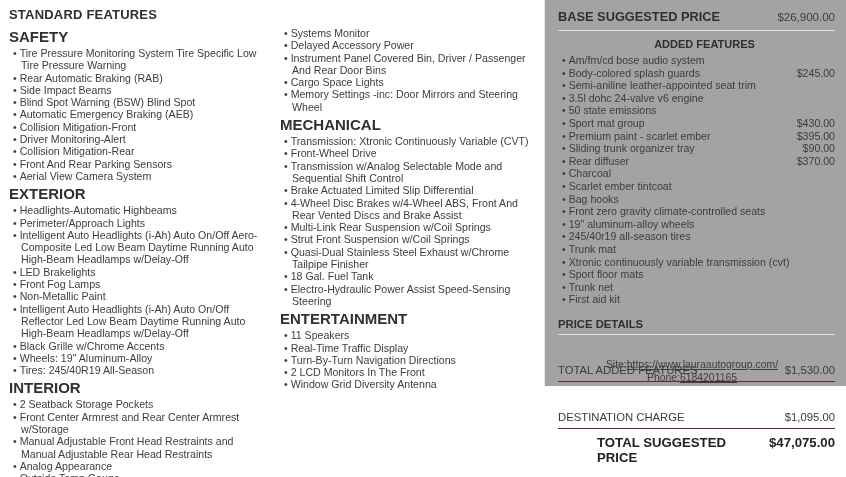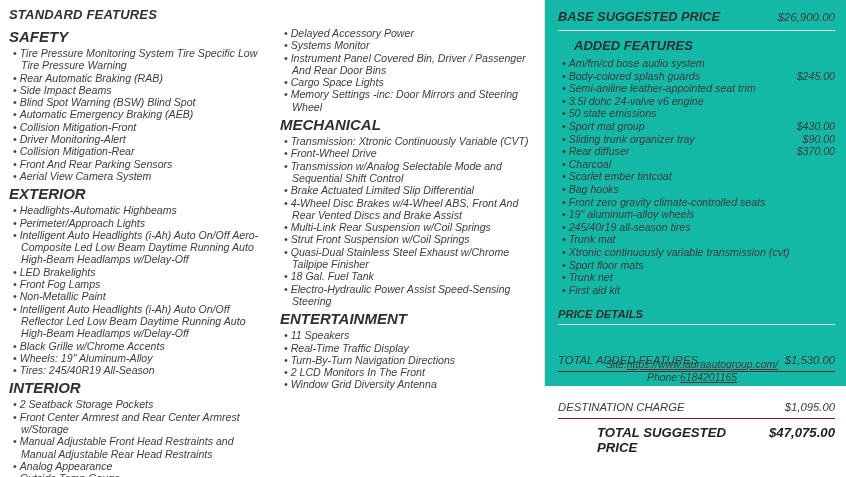--- a/index.html
+++ b/index.html
@@ -1,45 +1,45 @@
 <!DOCTYPE html>
 <html><head>
 <meta charset="utf-8">
 <style>
   * { margin:0; padding:0; box-sizing:border-box; }
   html,body { width:846px; height:477px; background:#ffffff; overflow:hidden; }
   body { font-family:"Liberation Sans", sans-serif; color:#3c3c3c; }
-  .page { display:flex; width:846px; height:386px;font-style:italic; }
+  .page { display:flex; width:846px; height:386px; }
 
   
   .col-left  { width:268px; padding:7px 2px 0 9px; }
   .col-mid   { width:276px; padding:27px 2px 0 12px; }
 
   .doc-title { font-size:13px; font-weight:bold; color:#303030; letter-spacing:0.2px; margin-bottom:6px; }
   .section-heading { font-size:15px; font-weight:bold; color:#303030; margin:3px 0 2px 0; }
   .section-heading.first { margin-top:2px; }
 
   ul.feature-list { list-style:none; }
   ul.feature-list li {
     font-size:10.6px; line-height:12.3px; color:#3d3d3d;
     padding-left:12px; text-indent:-8px;
   }
   ul.feature-list li::before { content:"\2022\00a0"; color:#3d3d3d; }
 
   
   .col-right {
-    flex:1; background:#14b8a6; padding:6px 11px 4px 13px;
+    flex:1; background:#a3a3a3; padding:6px 11px 4px 13px;
     position:relative; border-left:1px solid #e6e6e6;
   }
   .base-row { display:flex; justify-content:space-between; align-items:baseline;
               padding:3px 0 6px 0; border-bottom:1px solid #dedede; }
   .base-label { font-size:12.8px; font-weight:bold; color:#2f2f2f; }
   .base-value { font-size:11.5px; color:#3d3d3d; }
 
-  .added-title { font-size:13px; font-weight:bold; color:#2f2f2f; margin:7px 0 4px 16px; }
+  .added-title { font-size:11px; font-weight:bold; color:#2f2f2f; margin:7px 0 4px 16px;text-align:center; }
 
   .af-row { display:flex; justify-content:space-between; align-items:flex-start; }
   .af-label { font-size:10.6px; line-height:12.6px; padding-left:12px; text-indent:-8px; flex:1; }
   .af-label::before { content:"\2022\00a0"; }
   .af-price { font-size:10.6px; line-height:12.6px; margin-left:8px; white-space:nowrap; }
 
   .pd-heading { font-size:11.3px; font-weight:bold; color:#2f2f2f;
                 margin-top:8px; padding:4px 0; border-bottom:1px solid #dedede; }
   .pd-row { display:flex; justify-content:space-between; align-items:baseline;
             font-size:11.3px; padding:5px 0; border-bottom:1px solid #7f1d1d;margin-top:24px; }
@@ -97,22 +97,22 @@
         <li>Front Center Armrest and Rear Center Armrest w/Storage</li>
         <li>Manual Adjustable Front Head Restraints and Manual Adjustable Rear Head Restraints</li>
         <li>Analog Appearance</li>
         <li>Outside Temp Gauge</li>
       </ul>
   </div>
 
   <div class="col-mid">
     <ul class="feature-list">
 
-    <li>Delayed Accessory Power</li>
-        <li>Systems Monitor</li>
+    <li>Systems Monitor</li>
+        <li>Delayed Accessory Power</li>
         <li>Instrument Panel Covered Bin, Driver / Passenger And Rear Door Bins</li>
         <li>Cargo Space Lights</li>
         <li>Memory Settings -inc: Door Mirrors and Steering Wheel</li>
       </ul>
 
     <div class="section-heading">MECHANICAL</div>
     <ul class="feature-list">
 
     <li>Transmission: Xtronic Continuously Variable (CVT)</li>
         <li>Front-Wheel Drive</li>
@@ -171,20 +171,24 @@
         <div class="af-row">
           <span class="af-label">50 state emissions</span>
           <span class="af-price"></span>
         </div>
 
         <div class="af-row">
           <span class="af-label">Sport mat group</span>
           <span class="af-price">$430.00</span>
         </div>
 
+        <div class="af-row">
+          <span class="af-label">Premium paint - scarlet ember</span>
+          <span class="af-price">$395.00</span>
+        </div>
 
         <div class="af-row">
           <span class="af-label">Sliding trunk organizer tray</span>
           <span class="af-price">$90.00</span>
         </div>
 
         <div class="af-row">
           <span class="af-label">Rear diffuser</span>
           <span class="af-price">$370.00</span>
         </div>

